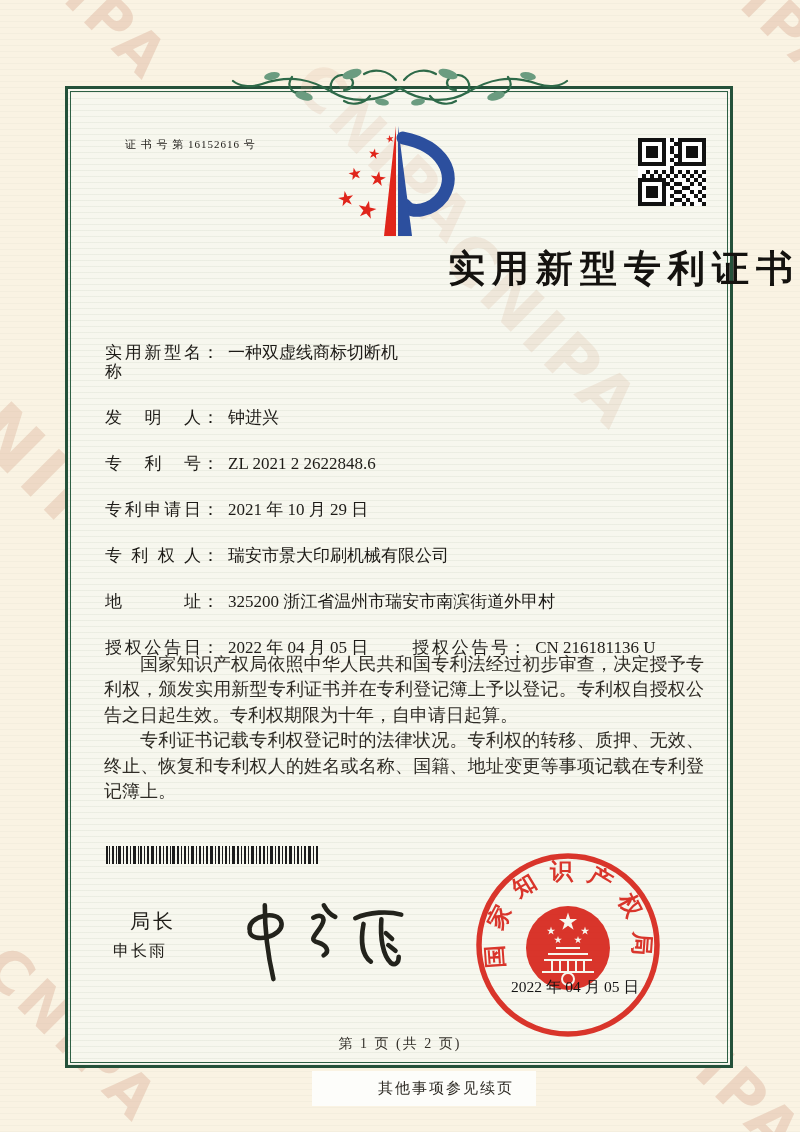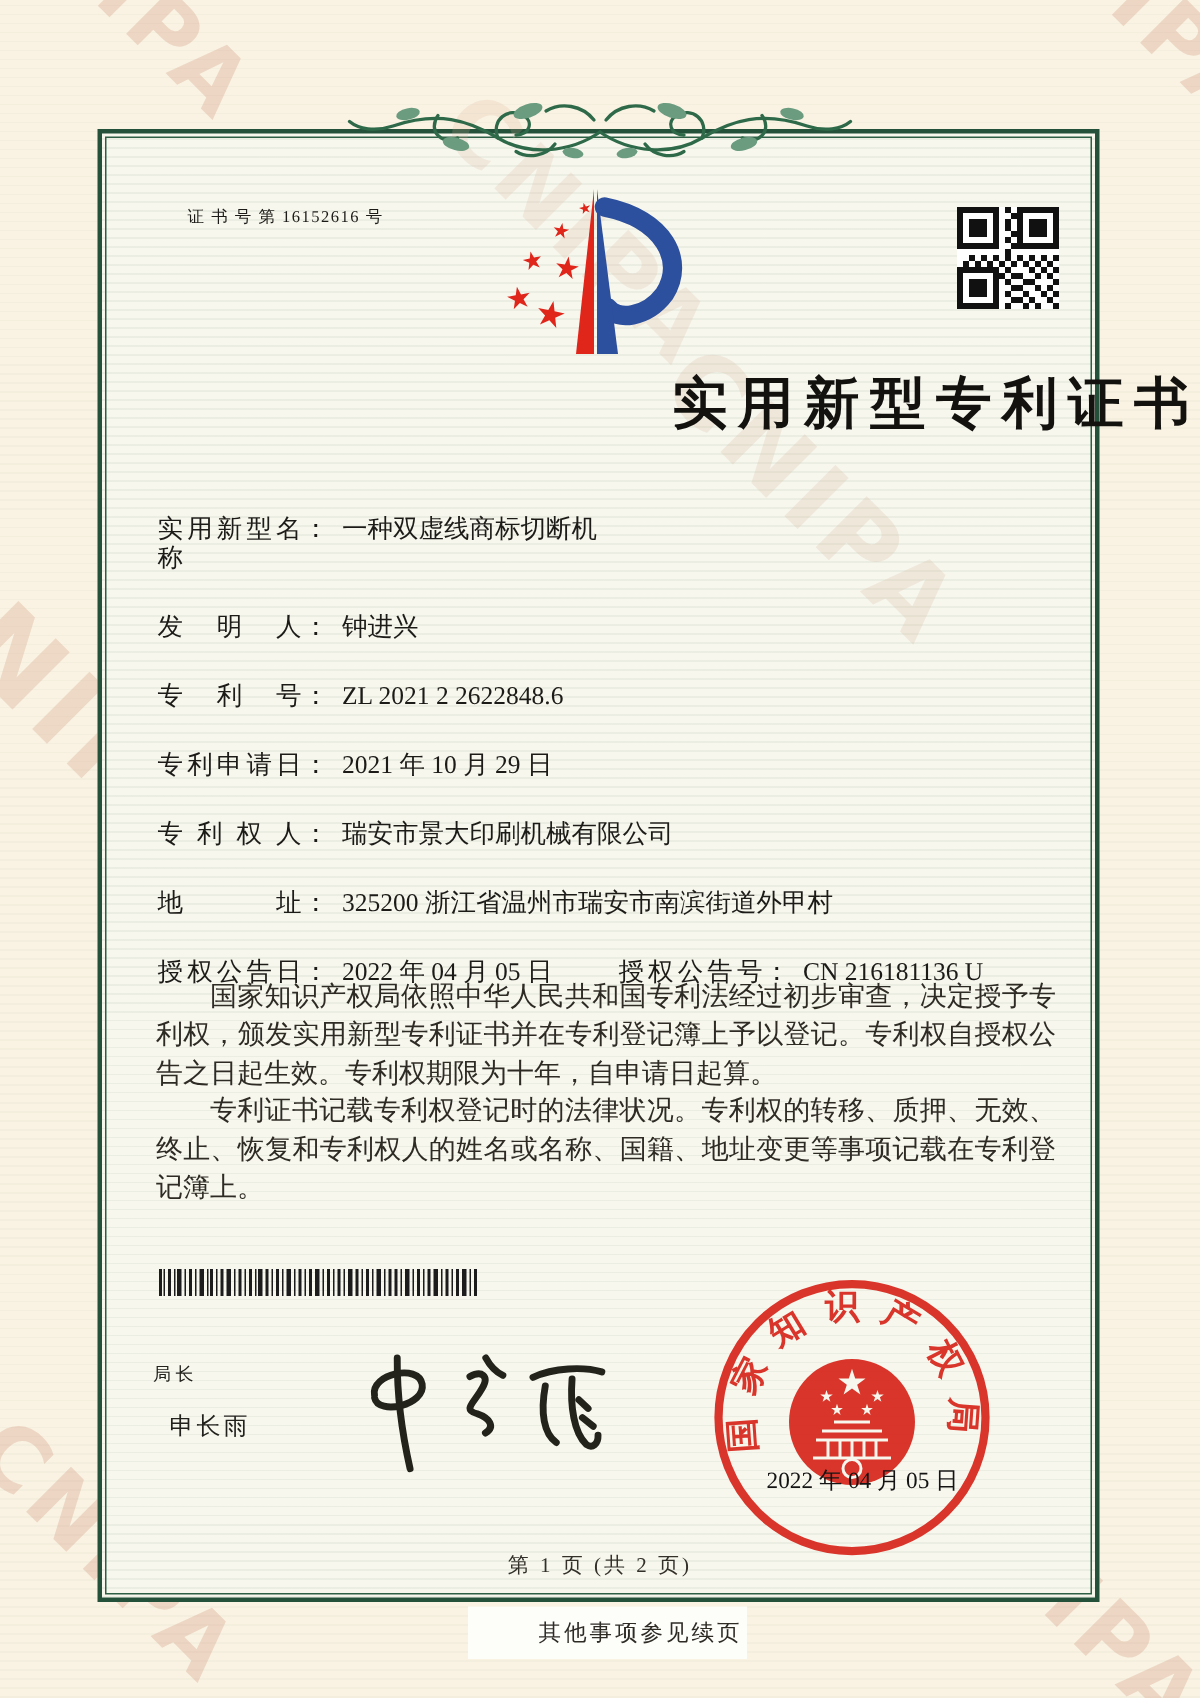--- a/index.html
+++ b/index.html
@@ -31,27 +31,27 @@
   .fields{ left:105px; top:343px; }
   .field-row{ display:flex; align-items:baseline; margin-bottom:27px; line-height:19px;
               font-size:17px; color:#1d1b17; }
   .f-label{ display:inline-block; width:96px; text-align:justify; text-align-last:justify; }
   .f-colon{ margin:0 1px; }
   .f-value{ margin-left:8px; white-space:nowrap; }
   .pair2{ display:flex; align-items:flex-start; margin-left:44px; }
   .body-text{ left:104px; top:652px; width:600px; font-size:18px; line-height:25.4px;
               color:#2e2b25; }
   .body-text p{ text-indent:2em; text-align:justify; }
-  .sig-title{ left:102px; top:908px; font-size:12px; color:#23211c; letter-spacing:3px; }
+  .sig-title{ left:130px; top:908px; font-size:20px; color:#23211c; letter-spacing:3px; }
   .sig-name{ left:113px; top:941px; font-size:16px; color:#23211c; letter-spacing:2px; }
   .seal-date{ left:500px; top:977px; width:150px; text-align:center; font-size:15.5px;
               color:#141414; z-index:3; }
   .page-info{ left:0; right:0; top:1035px; text-align:center; font-size:14px;
               color:#33302a; letter-spacing:2px; }
-  .bottom-note{ left:312px; top:1071px; width:186px; height:35px; background:#fdfdfa;
+  .bottom-note{ left:312px; top:1071px; width:224px; height:35px; background:#fdfdfa;
                 display:flex; align-items:center; justify-content:center; font-size:15px;
                 color:#2e2b25; letter-spacing:2px; z-index:2;padding-left:44px; }
 </style>
 </head>
 <body>
 
 <div class="page">
 
   <span class="wm" style="left:-28px;top:-42px;font-size:58px;color:rgba(216,168,144,.38);">CNIPA</span>
   <span class="wm" style="left:648px;top:-36px;font-size:58px;color:rgba(216,168,144,.38);">CNIPA</span>

